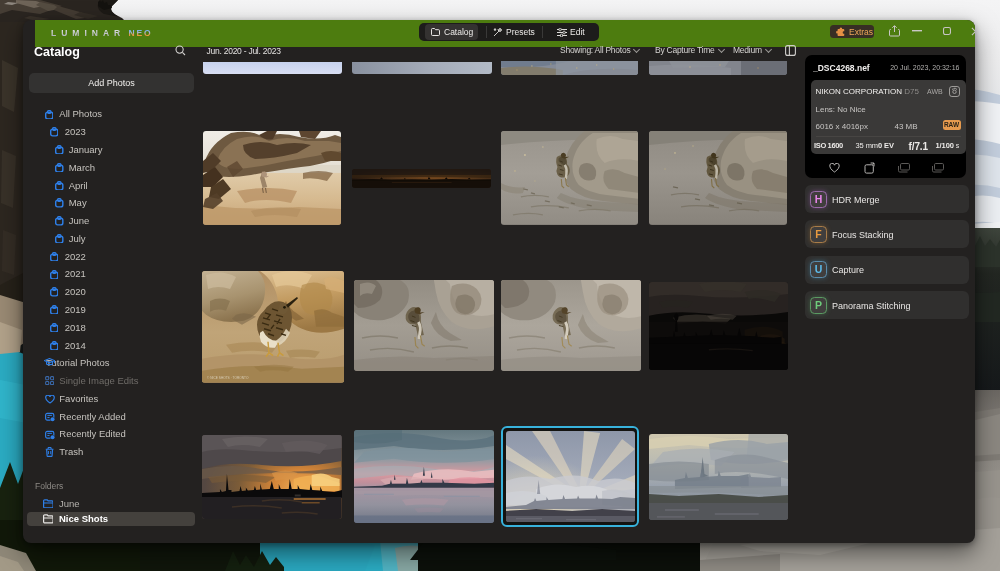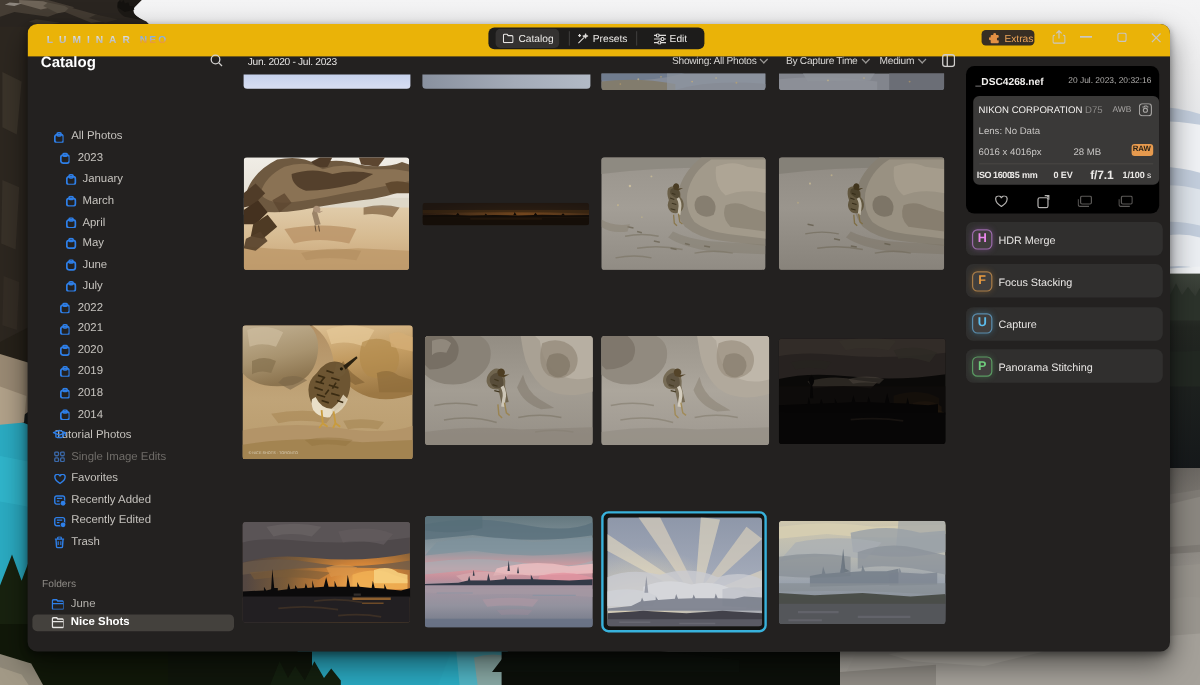--- a/index.html
+++ b/index.html
@@ -1,20 +1,20 @@
 <!DOCTYPE html>
 <html><head><meta charset="utf-8">
 <style>
 *{margin:0;padding:0;box-sizing:border-box}
 html,body{width:1000px;height:571px;overflow:hidden;font-family:"Liberation Sans",sans-serif;background:#ededee}
 .abs{position:absolute}
 #desk{position:absolute;left:0;top:0;width:1000px;height:571px;overflow:hidden}
 #win{position:absolute;left:23px;top:20px;width:952px;height:523px;background:#232120;border-radius:8px;box-shadow:0 10px 24px rgba(0,0,0,.5),0 2px 6px rgba(0,0,0,.35);overflow:hidden}
 
-#tbar{position:absolute;left:0;top:0;width:952px;height:27px;background:#eab308}
+#tbar{position:absolute;left:12px;top:0;width:952px;height:27px;background:#4d7c0f}
 #tabwrap{position:absolute;left:384px;top:2.5px;width:180px;height:18.5px;background:#1d1c1b;border-radius:5px}
 #tabcat{position:absolute;left:6px;top:1.5px;width:53px;height:15.5px;background:#343231;border-radius:4px}
 .tabtxt{position:absolute;top:4px;font-size:8.5px;color:#eceae8}
 .sep{position:absolute;top:3px;width:1px;height:12px;background:#3a3938}
 #extras{position:absolute;left:795px;top:4.5px;width:44px;height:13.5px;background:#372e24;border-radius:3.5px}
 
 #side{position:absolute;left:0;top:27px;width:179px;height:496px;z-index:0}
 .cathead{position:absolute;left:11px;top:-2.5px;font-size:12.5px;font-weight:bold;color:#fff}
 #addbtn{position:absolute;left:6px;top:26px;width:165px;height:20px;background:#333231;border-radius:5px;text-align:center;line-height:20px;font-size:9px;color:#f2f0ee}
 .trow{position:absolute;height:12px;font-size:9.5px;color:#c6c3be;white-space:nowrap}
@@ -175,20 +175,21 @@
         <path d="M1,1 L9,9 M9,1 L1,9" stroke="#c6c4c2" stroke-width="1.2"></path>
       </svg>
   </div>
 
   <div id="side">
     <div class="cathead">Catalog</div>
     <svg class="abs" style="left:152px;top:-2.5px" width="11" height="11" viewBox="0 0 11 11">
         <circle cx="4.6" cy="4.6" r="3.6" fill="none" stroke="#d2d0ce" stroke-width="1.1"></circle>
         <path d="M7.4,7.4 L10,10" stroke="#d2d0ce" stroke-width="1.1"></path>
       </svg>
+    <div id="addbtn">Add Photos</div>
     <div id="treerows">
 <div class="trow" style="left:36.3px;top:61.4px">All Photos</div>
 <svg class="abs" style="left:21.5px;top:62.5px" width="8.5" height="9.4" viewBox="0 0 10 11">
           <rect x="3" y="0.8" width="4" height="3" rx="1.1" fill="none" stroke="#2e7fe8" stroke-width="1.5"></rect>
           <rect x="0.8" y="2.6" width="8.4" height="7.8" rx="2.2" fill="none" stroke="#2e7fe8" stroke-width="1.7"></rect>
         </svg>
 <div class="trow" style="left:41.7px;top:79.2px">2023</div>
 <svg class="abs" style="left:26.5px;top:80.3px" width="8.5" height="9.4" viewBox="0 0 10 11">
           <rect x="3" y="0.8" width="4" height="3" rx="1.1" fill="none" stroke="#2e7fe8" stroke-width="1.5"></rect>
           <rect x="0.8" y="2.6" width="8.4" height="7.8" rx="2.2" fill="none" stroke="#2e7fe8" stroke-width="1.7"></rect>
@@ -709,27 +710,27 @@
       <div class="ctx" style="left:8px;top:8.5px;font-size:8.5px;font-weight:bold;color:#f1efed">_DSC4268.nef</div>
       <div class="ctx" style="right:6px;top:9px;font-size:7px;color:#b2b0ae">20 Jul. 2023, 20:32:16</div>
       <div id="icard">
         <div class="ctx" style="left:5px;top:7px;font-size:8px;font-weight:normal;color:#f3f1ef">NIKON CORPORATION <span style="color:#8c8a88">D75</span></div>
         <div class="ctx" style="left:116.6px;top:8px;font-size:7px;color:#a9a7a5">AWB</div>
         <svg class="abs" style="left:138px;top:5.5px" width="11" height="11" viewBox="0 0 11 11">
             <rect x=".5" y=".5" width="10" height="10" rx="2.4" fill="none" stroke="#a9a7a5" stroke-width=".9"></rect>
             <circle cx="5.5" cy="5.8" r="1.7" fill="none" stroke="#a9a7a5" stroke-width=".9"></circle>
             <path d="M3,3.2 h1.4 l.6,-.9 h1.6 l.6,.9 H8" fill="none" stroke="#a9a7a5" stroke-width=".9"></path>
           </svg>
-        <div class="ctx" style="left:5px;top:25px;font-size:8px;color:#c8c6c4">Lens: No Data</div>
+        <div class="ctx" style="left:5px;top:25px;font-size:8px;color:#c8c6c4">Lens: No Nice</div>
         <div class="ctx" style="left:5px;top:41.5px;font-size:8px;color:#c8c6c4">6016 x 4016px</div>
-        <div class="ctx" style="left:84px;top:41.5px;font-size:8px;color:#c8c6c4">28 MB</div>
+        <div class="ctx" style="left:84px;top:41.5px;font-size:8px;color:#c8c6c4">43 MB</div>
         <div class="ctx" style="left:132px;top:40px;width:18px;height:9.5px;background:#e69a4e;border-radius:2.5px;font-size:6.5px;font-weight:bold;color:#2a2318;text-align:center;line-height:10px">RAW</div>
         <div class="abs" style="left:5px;top:55.5px;width:145px;height:1px;background:#474543"></div>
         <div class="ctx" style="left:3.5px;top:60.5px;font-size:7.5px;font-weight:bold;color:#eceae8;letter-spacing:-0.35px">ISO 1600</div>
-        <div class="ctx" style="left:31px;top:60.5px;font-size:7.5px;font-weight:bold;color:#eceae8;letter-spacing:-0.1px">35 mm</div>
+        <div class="ctx" style="left:45px;top:60.5px;font-size:7.5px;font-weight:normal;color:#eceae8;letter-spacing:-0.1px">35 mm</div>
         <div class="ctx" style="left:67.5px;top:60.5px;font-size:7.5px;font-weight:bold;color:#eceae8;letter-spacing:-0.1px">0 EV</div>
         <div class="ctx" style="left:98px;top:60.5px;font-size:10px;font-weight:bold;color:#eceae8;letter-spacing:-0.1px">f/7.1</div>
         <div class="ctx" style="left:125px;top:60.5px;font-size:7.5px;font-weight:bold;color:#eceae8;letter-spacing:-0.1px">1/100 <span style="font-weight:normal;font-size:7px">s</span></div>
       </div>
       <svg class="abs" style="left:24px;top:108px" width="11" height="10" viewBox="0 0 11 10">
           <path d="M5.5,9 C5.5,9 .8,6 .8,3.2 A2.4,2.4 0 0 1 5.5,2.2 A2.4,2.4 0 0 1 10.2,3.2 C10.2,6 5.5,9 5.5,9 Z" fill="none" stroke="#b5b3b1" stroke-width="1"></path>
         </svg>
       <svg class="abs" style="left:59px;top:107px" width="12" height="12" viewBox="0 0 12 12">
           <rect x="1" y="2.8" width="8.3" height="8.3" rx="1.5" fill="none" stroke="#b5b3b1" stroke-width="1"></rect>
           <path d="M6.6,1 h3.4 v3.4" fill="none" stroke="#b5b3b1" stroke-width="1"></path>

